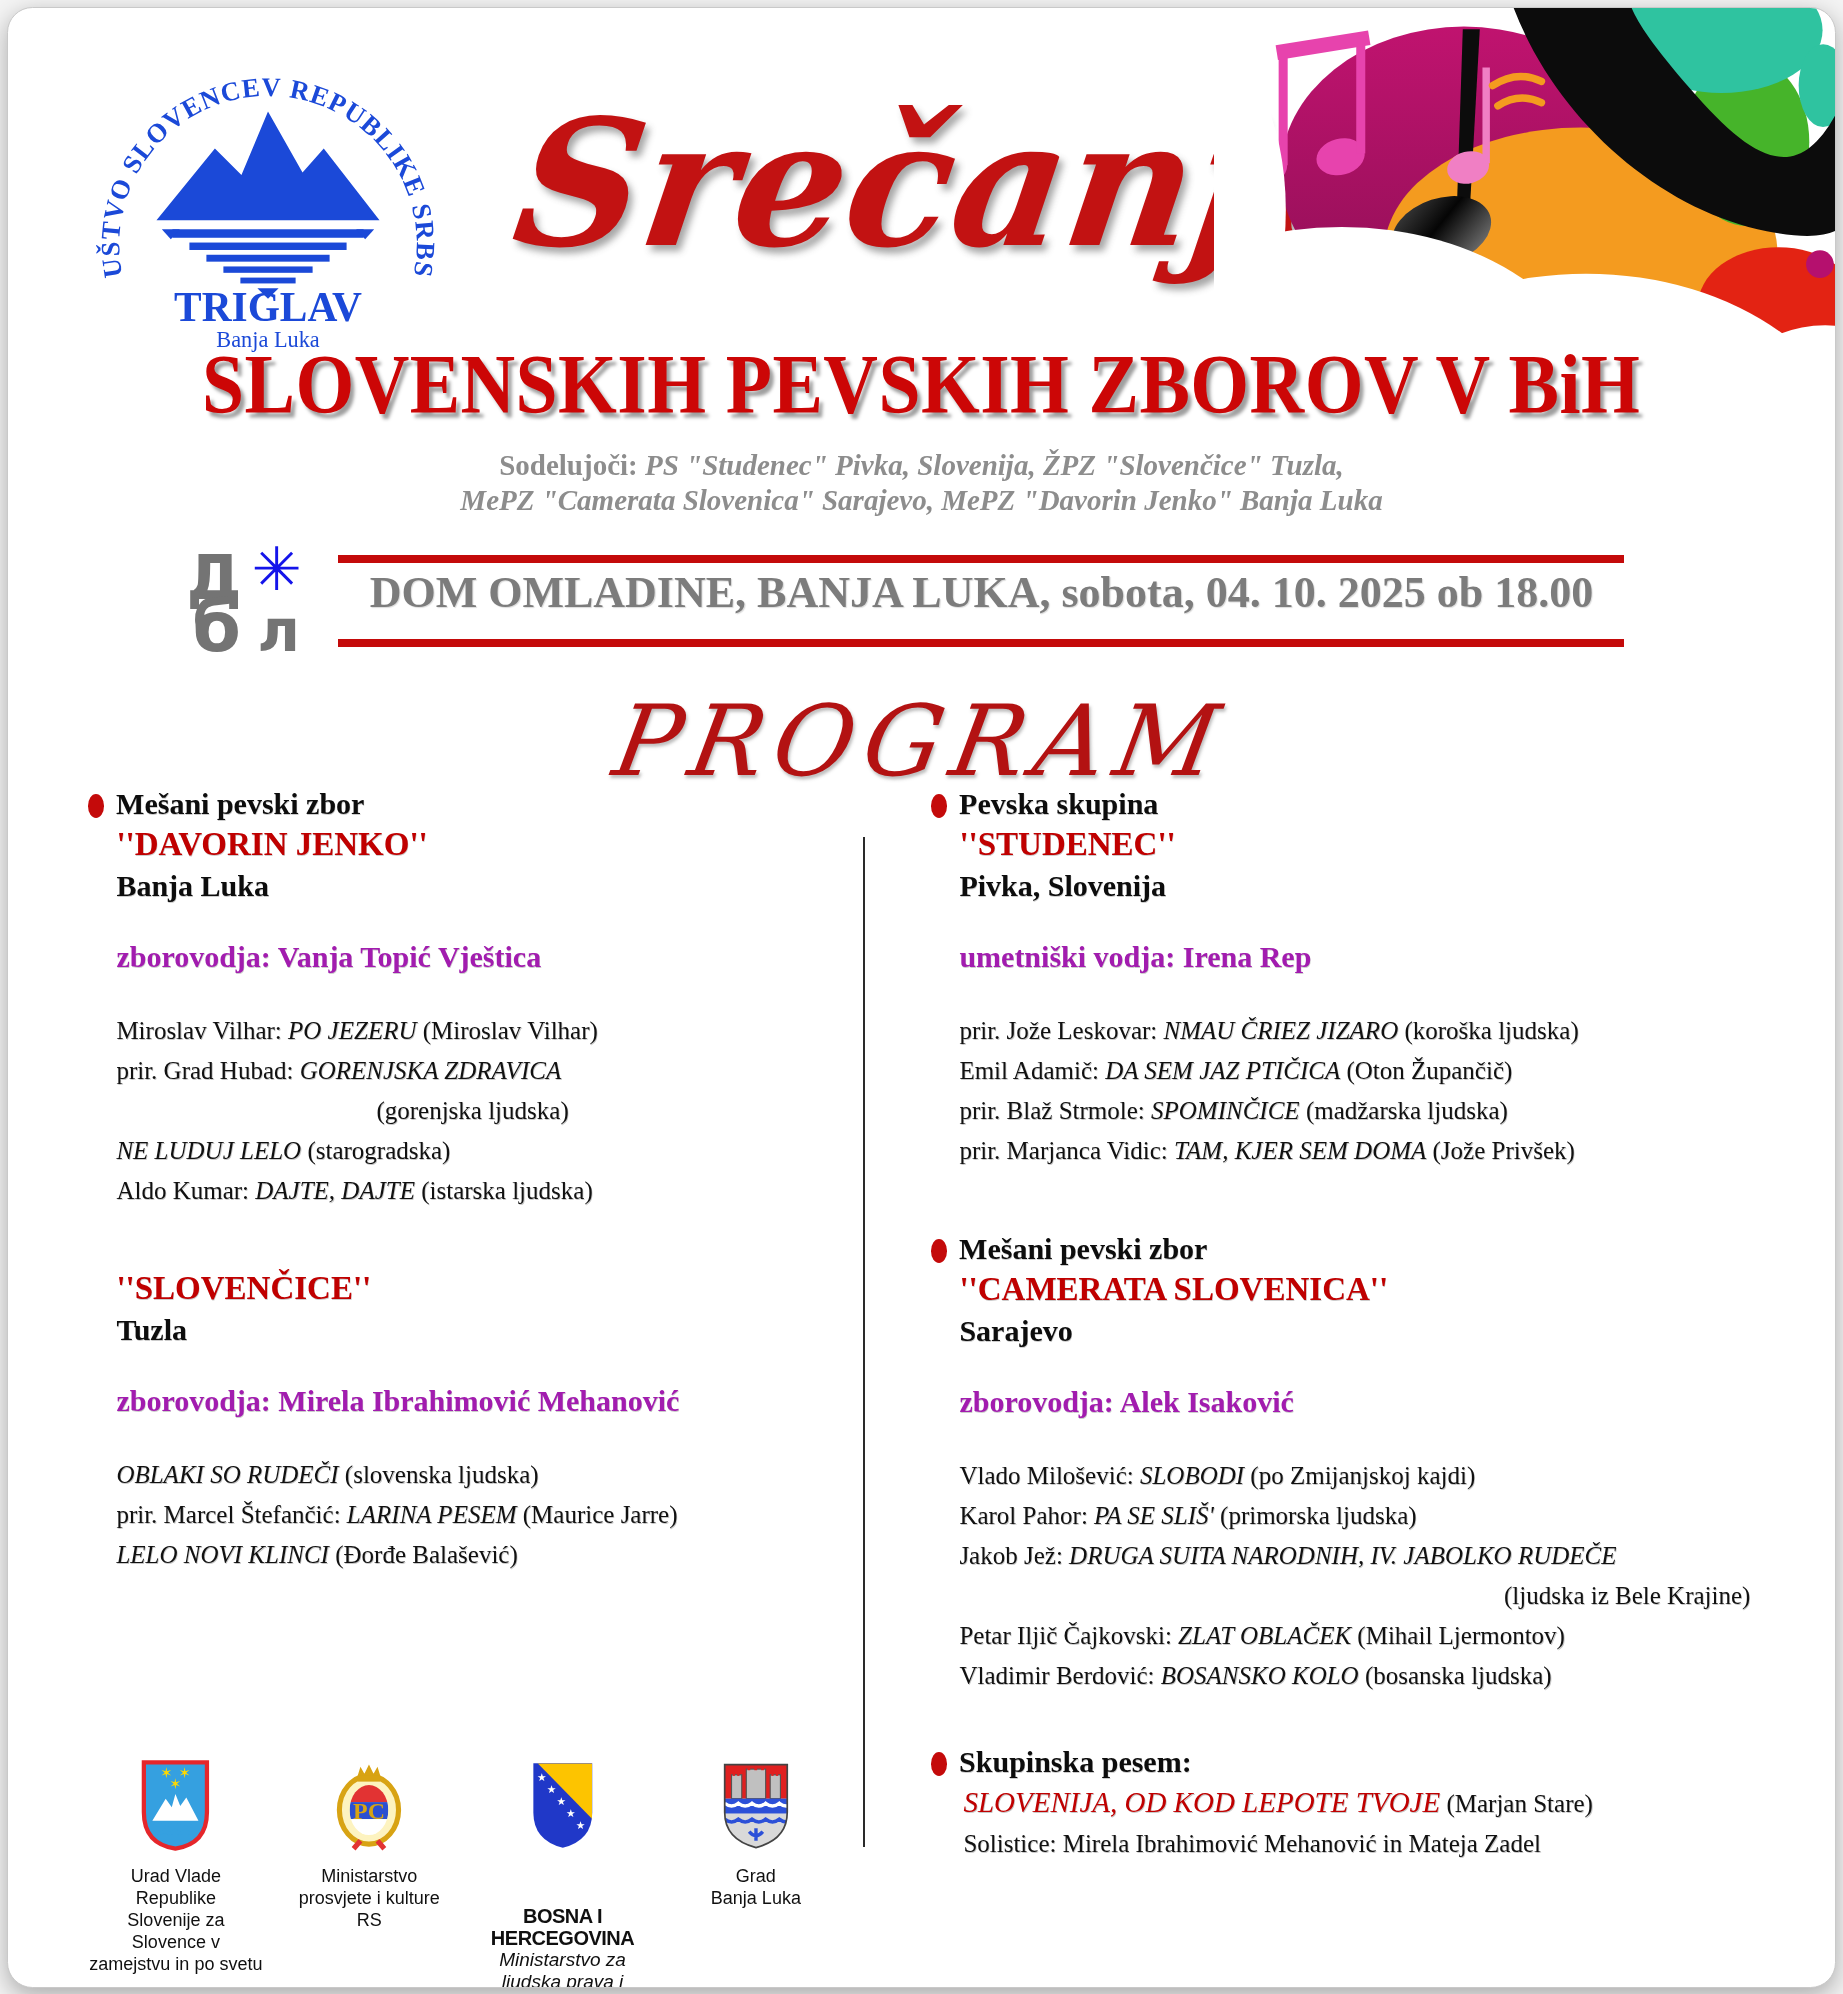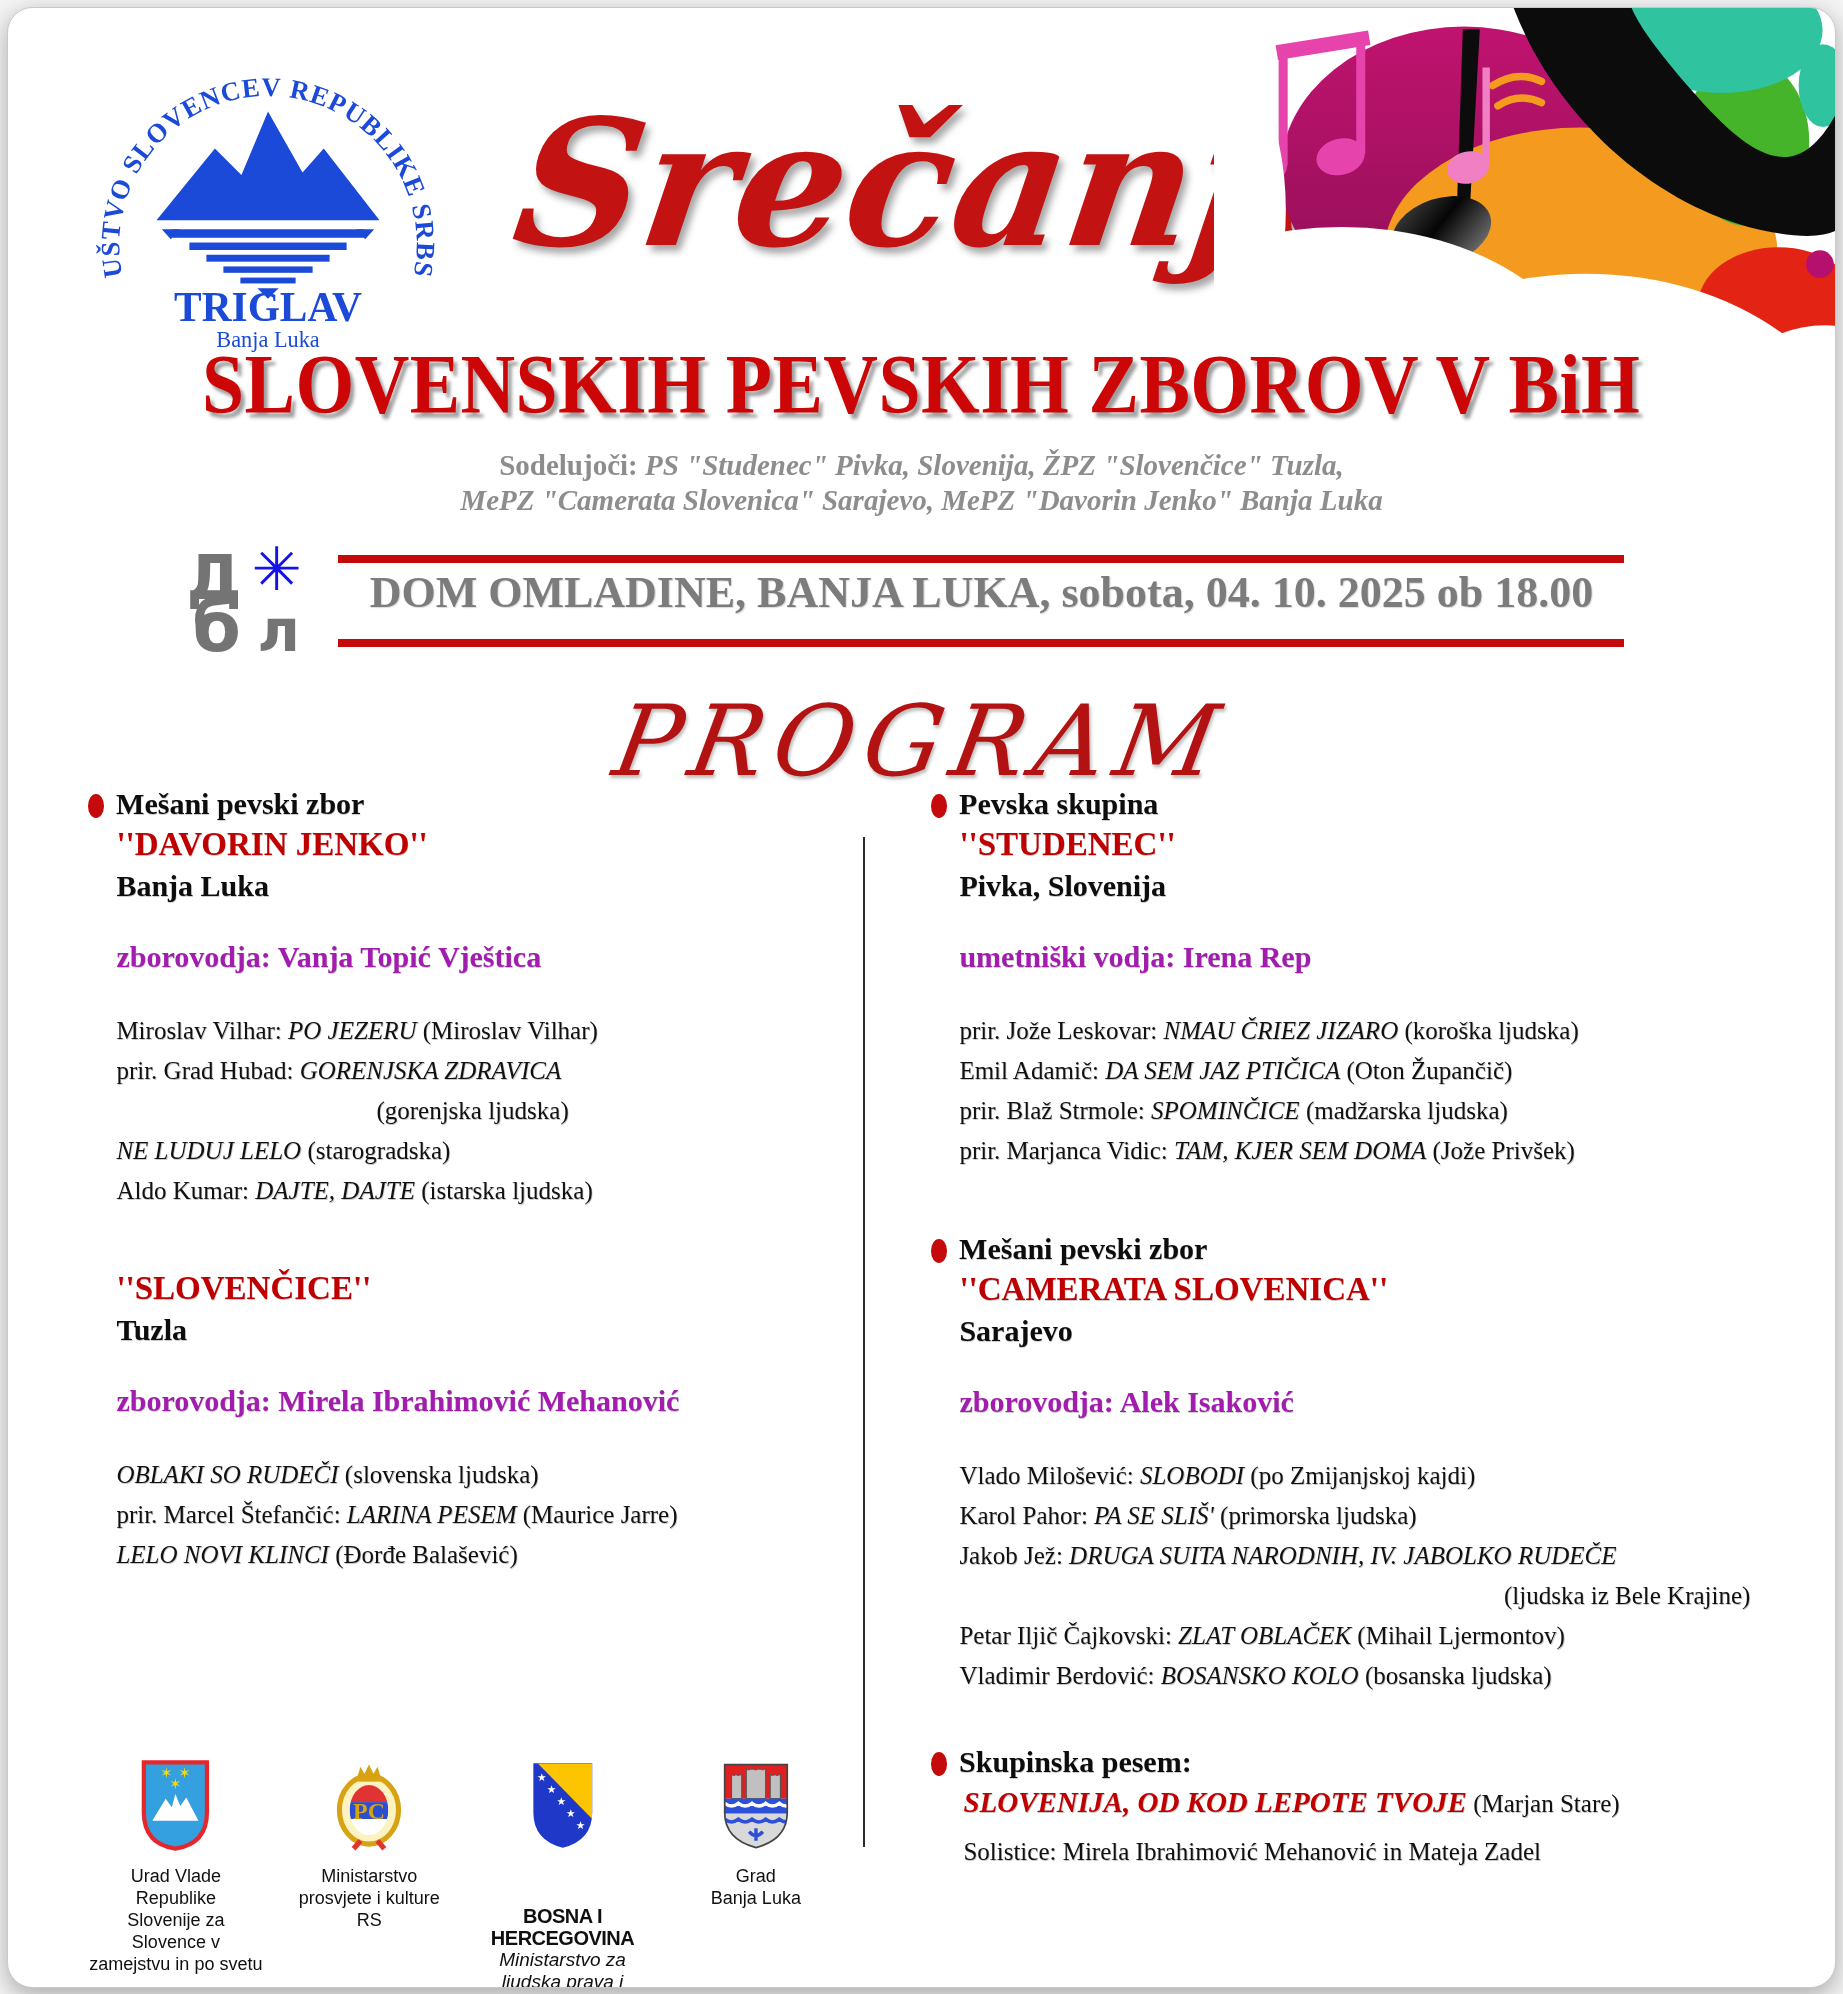--- a/index.html
+++ b/index.html
@@ -63,22 +63,22 @@
             background:#c40a0a; margin-right:11.7px; vertical-align:-3.2px; }
   .songs { margin-top:34px; padding-left:28px; }
   .song  { font-size:25px; line-height:40px; color:#111; white-space:nowrap;
            text-shadow:0.8px 0.8px 0.5px rgba(0,0,0,.22); }
   .song .t { font-style:italic; }
   .cont-left  { padding-left:260px; }
   .cont-right { text-align:right; padding-right:21px; }
   .block-2 { margin-top:57px; }
   .block-3 { margin-top:45px; }
   .group-song { padding-left:32px; }
-  .group-song .gt { color:#c00000; font-style:italic; font-weight:700; font-size:29px; }
-  .soloists { padding-left:32px;margin-top:8px; }
+  .group-song .gt { color:#c00000; font-style:italic; font-weight:400; font-size:29px; }
+  .soloists { padding-left:32px; }
 
   
   .footer { position:absolute; left:80px; top:1752px; width:755px; display:flex;
             justify-content:space-between; }
   .f-item { width:175px; display:flex; flex-direction:column; align-items:center; }
   .f-item svg { height:91px; }
   .f-cap { margin-top:14px; text-align:center; color:#101010; font-size:18px; line-height:22px;
            font-family:"Liberation Sans","DejaVu Sans",sans-serif; }
   .f-cap .b { font-weight:700; font-size:20px; letter-spacing:-0.5px;margin-top:40px; }
   .f-cap .i { font-style:italic; font-size:19px; }

